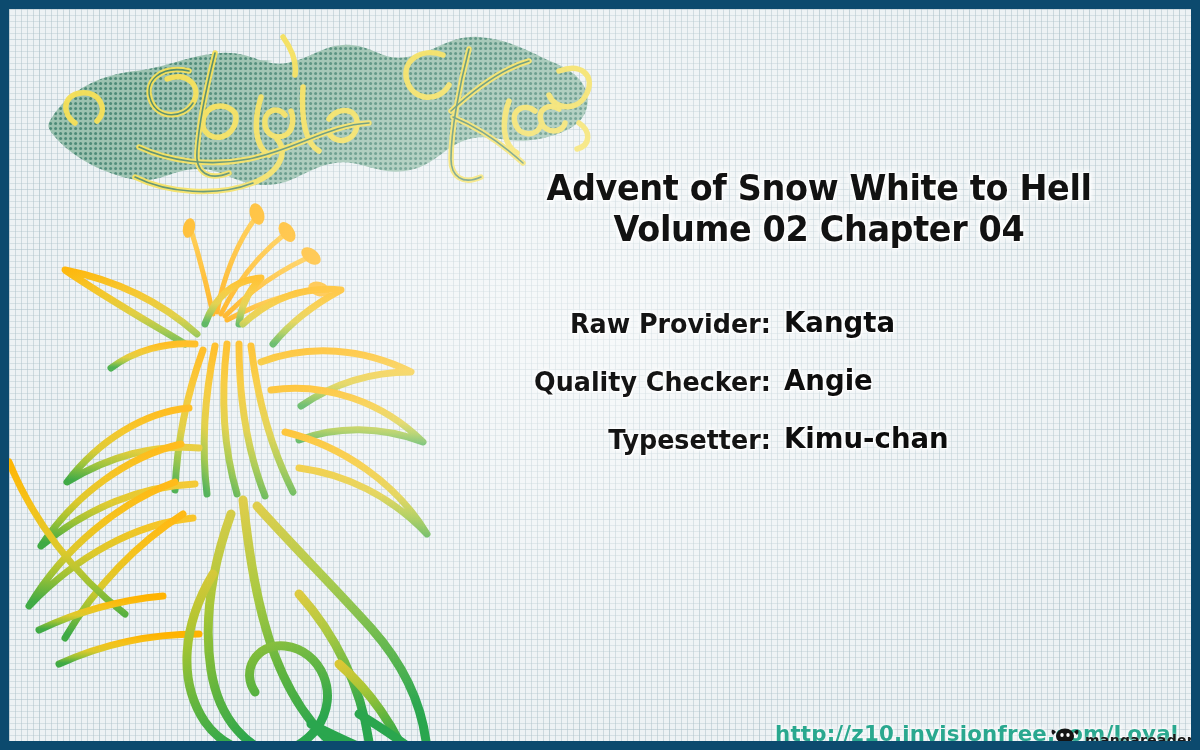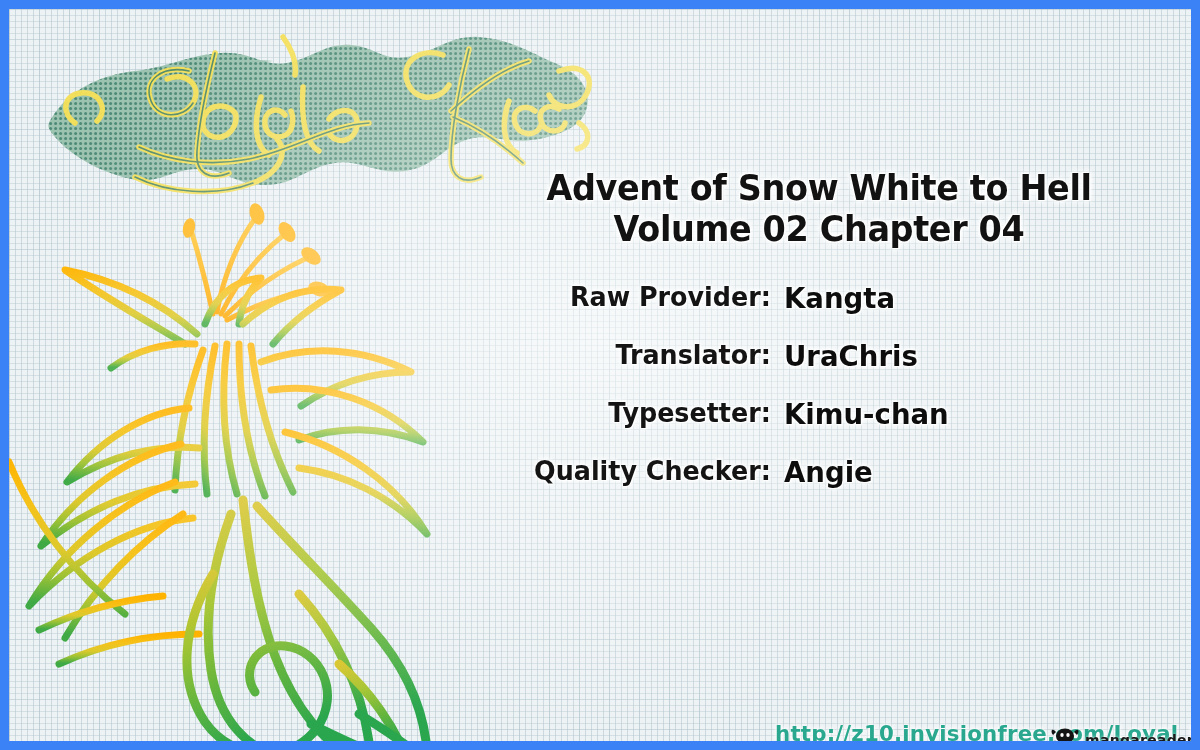--- a/index.html
+++ b/index.html
@@ -6,21 +6,21 @@
     margin: 0;
     padding: 0;
     background: #ffffff;
   }
   #page {
     position: relative;
     width: 1200px;
     height: 750px;
     overflow: hidden;
     box-sizing: border-box;
-    border: 9px solid #3b82f6;
+    border: 9px solid #0c4a6e;
     background-color: #eef3f5;
     font-family: "Liberation Sans", sans-serif;
     text-decoration: underline;
   }
   
   #grid {
     position: absolute;
     inset: 0;
     background-color: #edf2f4;
     background-image:
@@ -82,21 +82,21 @@
 
   
   #credits {
     position: absolute;
     left: 470px;
     top: 272px;
     width: 690px;
   }
   .credit-row {
     display: flex;
-    align-items: flex-start;
+    align-items: flex-end;
     height: 58px;
   }
   .credit-role {
     width: 305px;
     text-align: right;
     padding-right: 14px;
     box-sizing: border-box;
     font-family: "DejaVu Sans", sans-serif;
     font-weight: bold;
     font-size: 27px;
@@ -315,35 +315,31 @@
     <div class="title-line">Volume 02 Chapter 04</div>
   </div>
 
   <div id="credits">
 
     <div class="credit-row">
       <span class="credit-role">Raw Provider:</span>
       <span class="credit-name">Kangta</span>
     </div>
 
+
+
+
     <div class="credit-row">
-      <span class="credit-role">Translator:</span>
-      <span class="credit-name">UraChris</span>
+      <span class="credit-role">Quality Checker:</span>
+      <span class="credit-name">Angie</span>
     </div>
-
-
 
     <div class="credit-row">
       <span class="credit-role">Typesetter:</span>
       <span class="credit-name">Kimu-chan</span>
-    </div>
-
-    <div class="credit-row">
-      <span class="credit-role">Quality Checker:</span>
-      <span class="credit-name">Angie</span>
     </div>
 
   </div>
 
   <div id="footer-url">http://z10.invisionfree.com/Loyal_Kiss/</div>
 
   <div id="watermark">
     <span>
       <svg width="34" height="26" viewBox="0 0 34 26">
         <ellipse cx="16" cy="11" rx="9" ry="7.5" fill="#141414"></ellipse>

